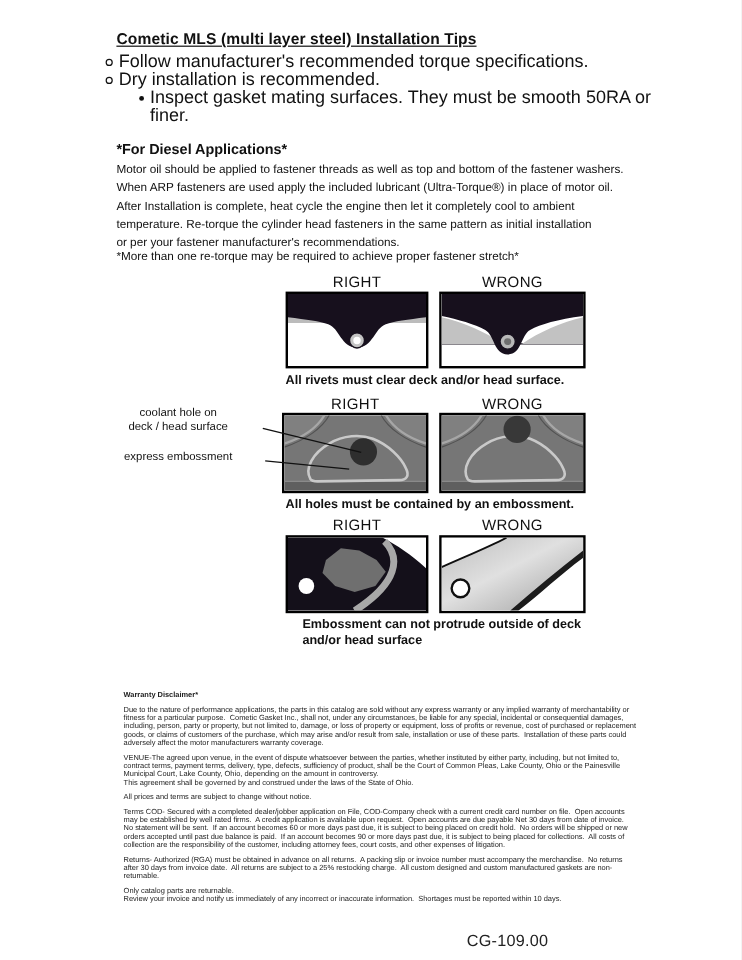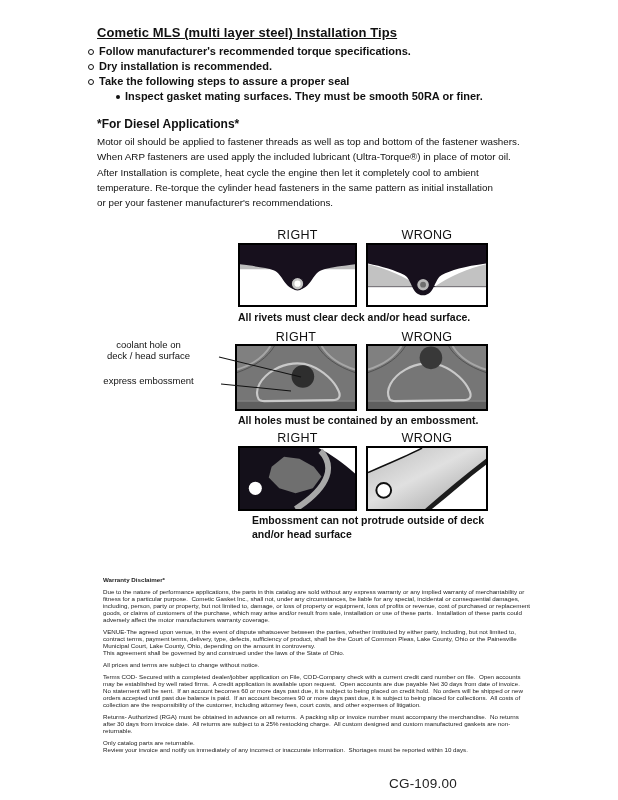--- a/index.html
+++ b/index.html
@@ -6,21 +6,21 @@
   .page{
     position:relative;width:618px;height:800px;background:#ffffff;
     font-family:"Liberation Sans","DejaVu Sans",sans-serif;color:#111;
     overflow:hidden;margin:0 auto;
   }
   .abs{position:absolute;}
   .title{
     font-size:13px;font-weight:700;text-decoration:underline;
     letter-spacing:.1px;white-space:nowrap;
   }
-  .bullets{font-size:11px;line-height:15px;font-weight:bold;}
+  .bullets{font-size:15px;line-height:15px;}
   .brow{display:flex;align-items:flex-start;}
   .brow .mark{flex:0 0 auto;width:4px;height:4px;margin:5px 5px 0 0;border-radius:50%;}
   .mark.open{border:1px solid #111;}
   .mark.fill{background:#111;width:4px;height:4px;margin-top:5.5px;}
   .sub{margin-left:28px;}
   .h2{font-size:12px;font-weight:700;white-space:nowrap;}
   .para{font-size:9.8px;line-height:14.8px;white-space:pre-wrap;width:440px;}
   .rw{font-size:12.5px;font-weight:400;text-align:center;letter-spacing:.3px;}
   .panel{border:2px solid #000;background:#fff;overflow:hidden;}
   .panel svg{display:block;}
@@ -41,36 +41,33 @@
 
   <div class="abs bullets" style="left:88px;top:44px;width:460px;">
     <div class="brow">
         <span class="mark open"></span>
         <span>Follow manufacturer's recommended torque specifications.</span>
       </div>
     <div class="brow">
         <span class="mark open"></span>
         <span>Dry installation is recommended.</span>
       </div>
-    <div class="brow">
-        <span class="mark open"></span>
-        <span>Take the following steps to assure a proper seal</span>
-      </div>
     <div class="brow sub">
         <span class="mark fill"></span>
         <span>Inspect gasket mating surfaces.  They must be smooth 50RA or finer.</span>
       </div>
   </div>
 
   <div class="abs h2" style="left:97px;top:117px;">*For Diesel Applications*</div>
   <div class="abs para" style="left:97px;top:135px;">Motor oil should be applied to fastener threads as well as top and bottom of the fastener washers.
 When ARP fasteners are used apply the included lubricant (Ultra-Torque®) in place of motor oil.</div>
   <div class="abs para" style="left:97px;top:166px;">After Installation is complete, heat cycle the engine then let it completely cool to ambient
 temperature. Re-torque the cylinder head fasteners in the same pattern as initial installation
 or per your fastener manufacturer's recommendations.</div>
+  <div class="abs para" style="left:97px;top:208px;">*More than one re-torque may be required to achieve proper fastener stretch*</div>
 
   <div class="abs rw" style="left:238px;top:228px;width:119px;">RIGHT</div>
   <div class="abs rw" style="left:366px;top:228px;width:122px;">WRONG</div>
 
   <div class="abs panel" style="left:238px;top:243px;width:115px;height:60px;">
     <svg width="115" height="60" viewBox="0 0 120 62" preserveAspectRatio="none">
       <rect width="120" height="62" fill="#ffffff"></rect>
       <path d="M0,19 C14,21 26,23 37,25 L0,25 Z" fill="#bcbcbc"></path>
       <path d="M120,19 C106,21 94,23 83,25 L120,25 Z" fill="#bcbcbc"></path>
       <path d="M0,0 H120 V20 C104,22 92,23.5 85,26 C75,29.5 74,46 60,46 C46,46 45,29.5 35,26 C28,23.5 16,22 0,20 Z" fill="#17101d"></path>

